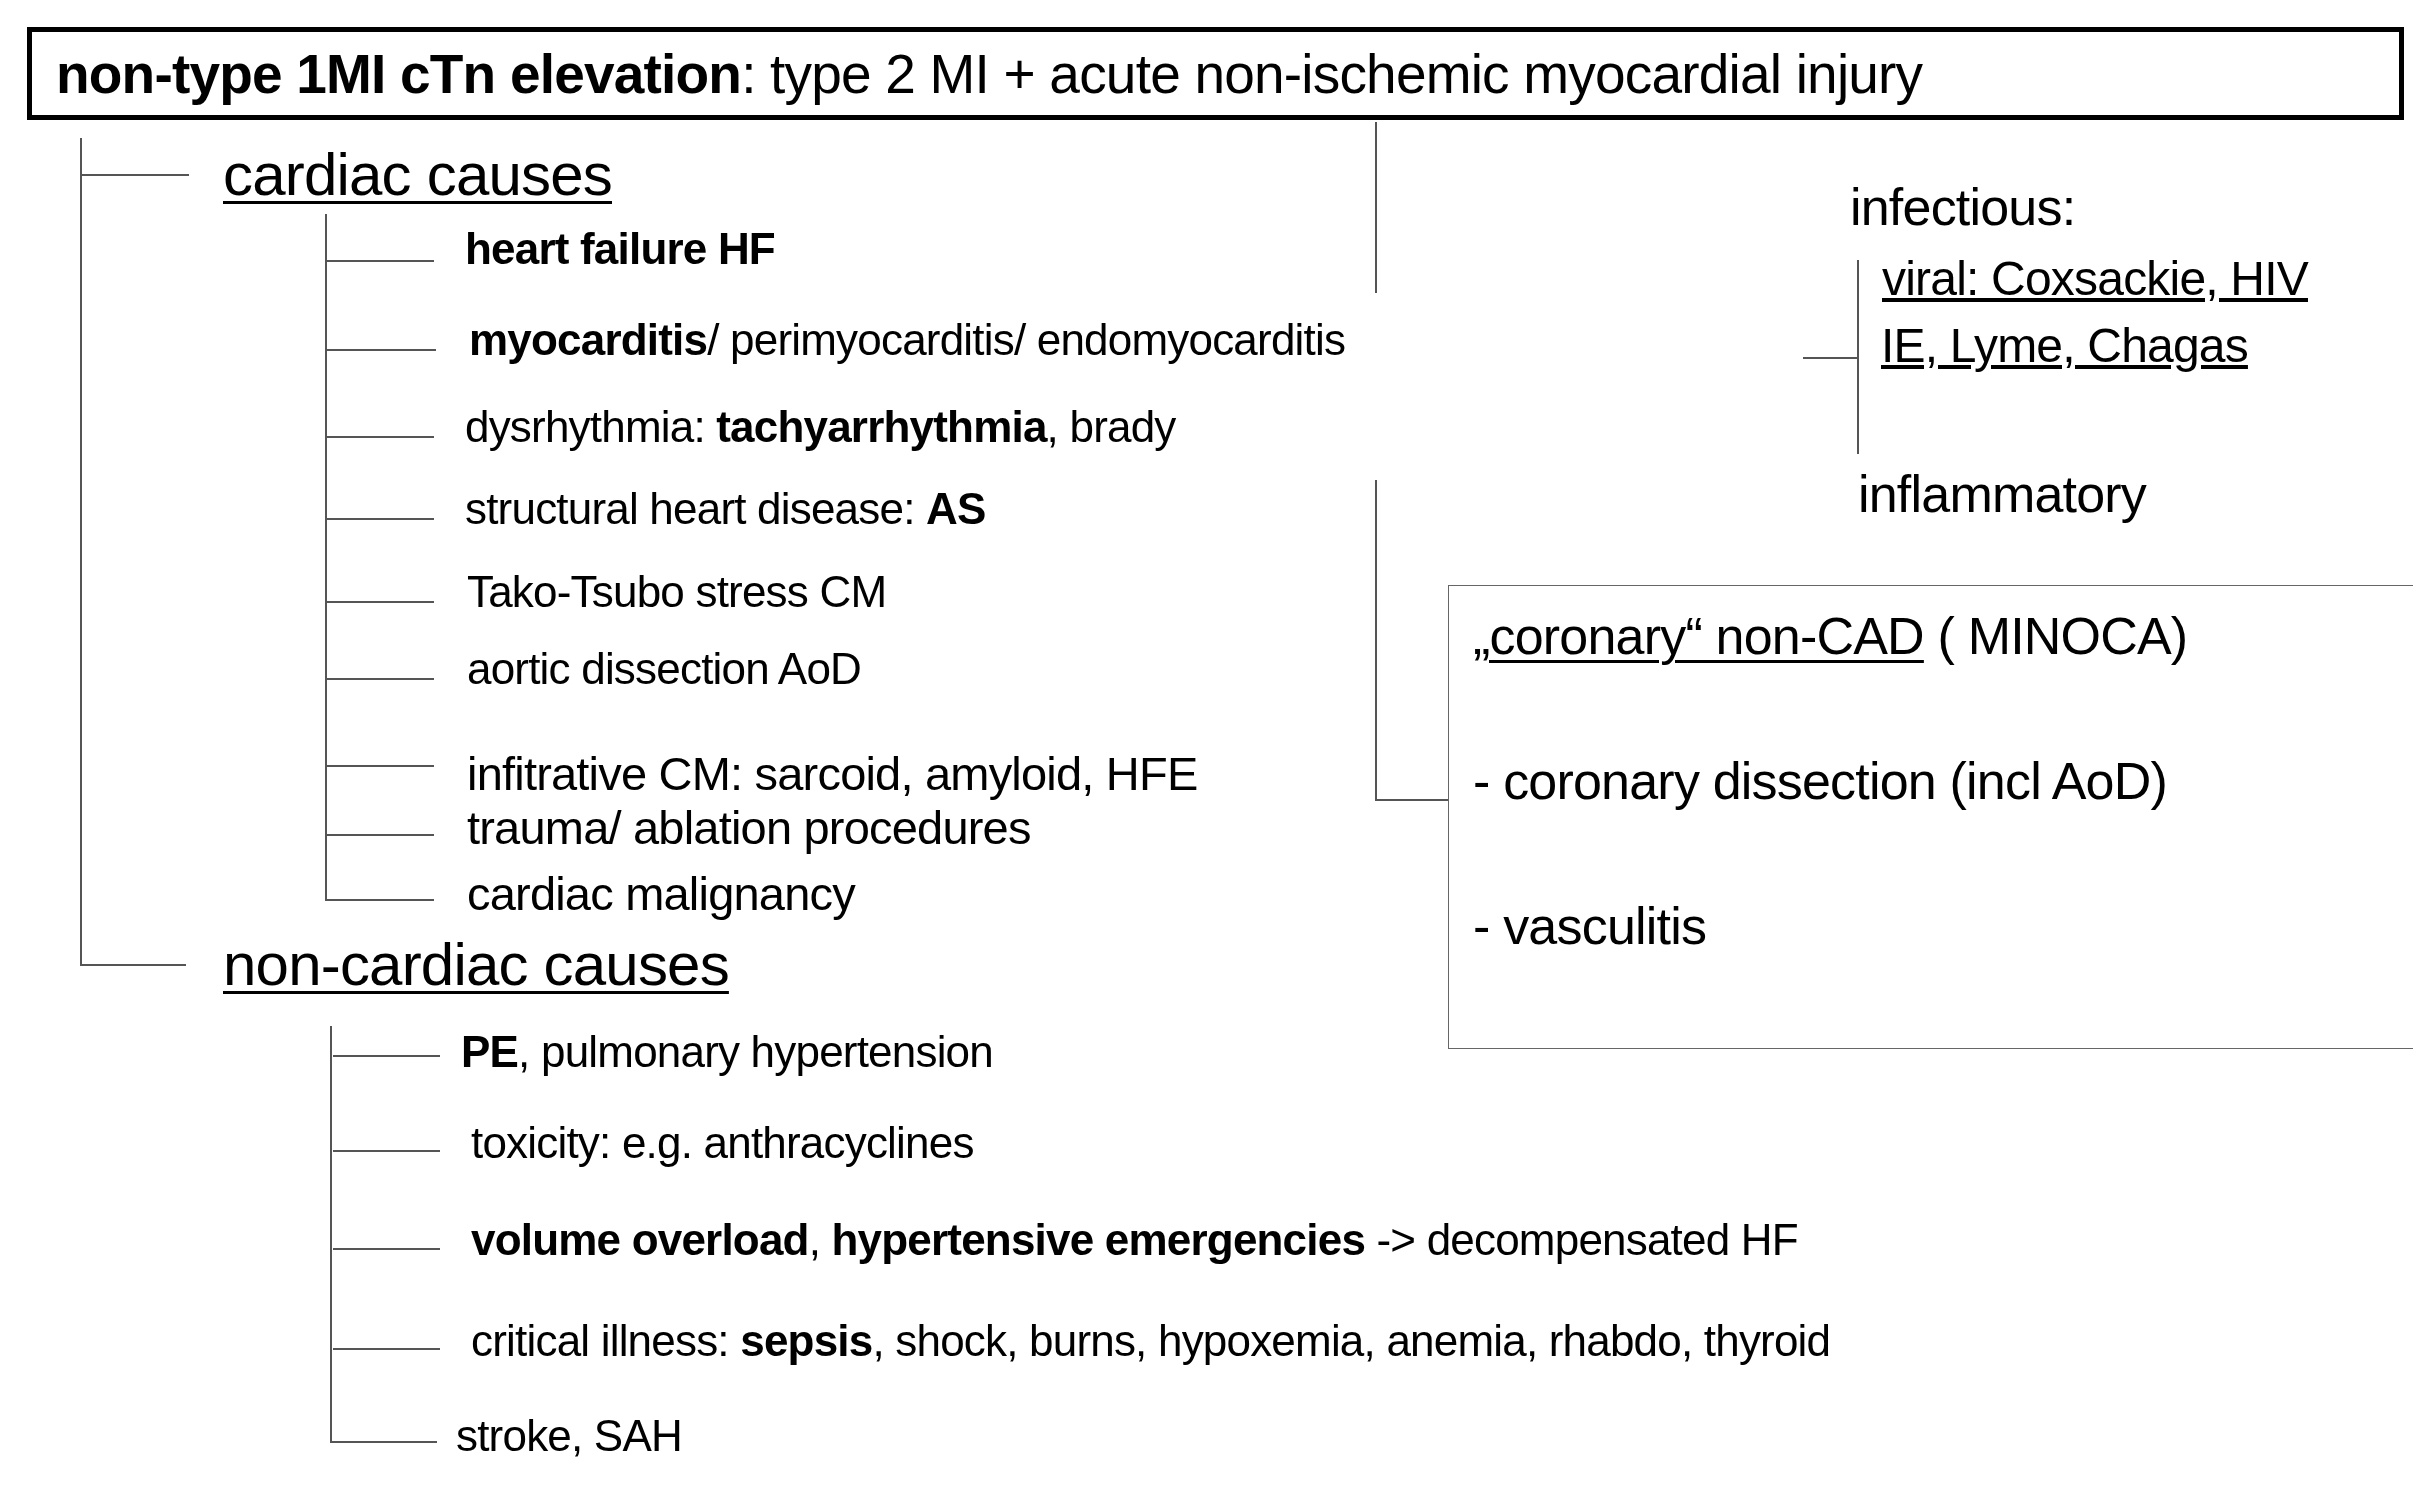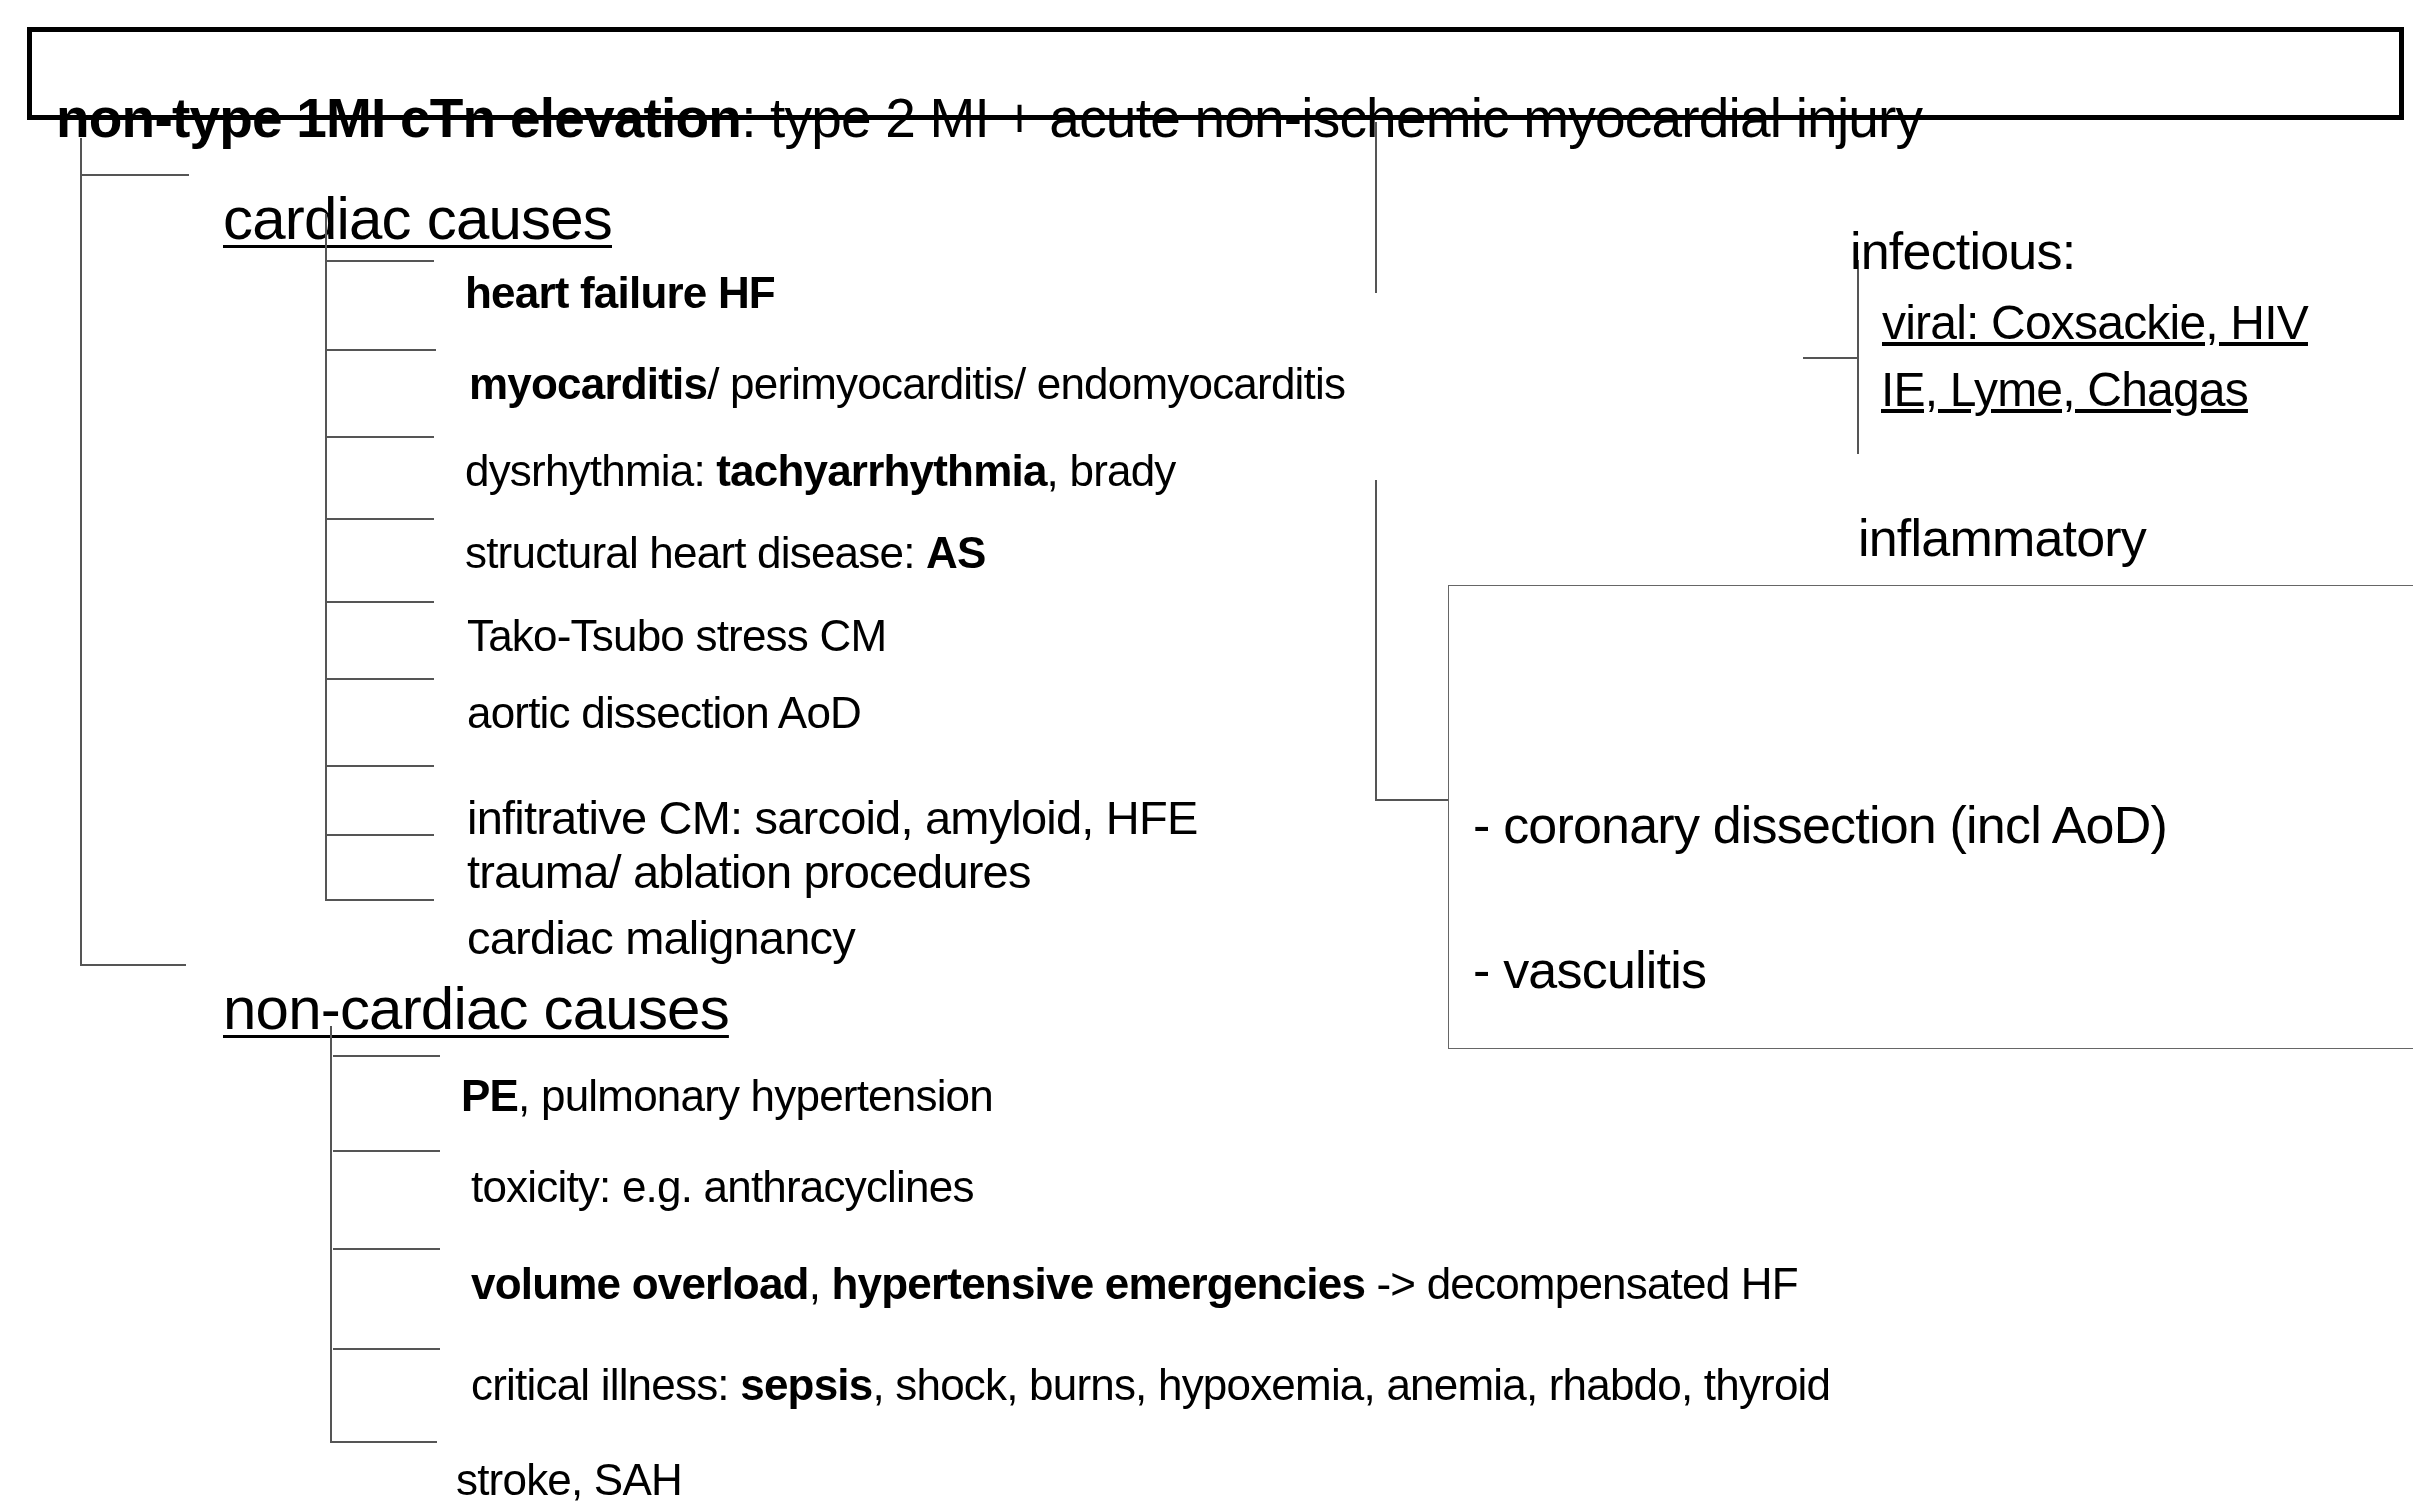--- a/index.html
+++ b/index.html
@@ -1,18 +1,18 @@
 <!DOCTYPE html>
 <html style="font-size:13px"><head>
 <meta charset="utf-8">
 <style>
   html, body { margin:0; padding:0; background:#ffffff; }
   body { width:2413px; height:1508px; position:relative; overflow:hidden;
          font-family:"Liberation Sans", "DejaVu Sans", sans-serif; color:#000; }
-  .abs { position:absolute; white-space:nowrap; line-height:1;margin-top:44px; }
+  .abs { position:absolute; white-space:nowrap; line-height:1; }
   .title-box { position:absolute; left:27px; top:27px; width:2367px; height:83px;
                border:5.6px solid #000; box-sizing:content-box; }
   .title-text { position:absolute; left:24px; top:14.5px; font-size:55px; letter-spacing:-0.8px; }
   .b { font-weight:bold; }
   .u { text-decoration:underline; text-decoration-thickness:3.2px; text-underline-offset:6.4px; }
   .hl { position:absolute; height:1.6px; background:#555; }
   .vl { position:absolute; width:1.6px; background:#555; }
   .sec { font-size:60px; letter-spacing:-0.8px; }
   .item { font-size:44px; letter-spacing:-0.8px; }
   .item-sm { font-size:47px; letter-spacing:-0.8px; }
@@ -77,16 +77,17 @@
 <div class="abs item" style="left:456px; top:1414px;"><span>stroke, SAH</span></div>
 
 <div class="hl" style="left:1803px; top:357px; width:55px;"></div>
 <div class="vl" style="left:1857px; top:260px; height:194px;"></div>
 <div class="abs rt" style="left:1850px; top:181px;">infectious:</div>
 <div class="abs rt-sm" style="left:1882px; top:255px;">viral: Coxsackie, HIV</div>
 <div class="abs rt-sm" style="left:1881px; top:322px;">IE, Lyme, Chagas</div>
 <div class="abs rt" style="left:1858px; top:468px;">inflammatory</div>
 
 <div class="minoca-box">
+  <div class="abs mline" style="left:24px; top:24px;"><span class="u">„coronary“ non-CAD</span><span> ( MINOCA)</span></div>
   <div class="abs mline" style="left:24px; top:169px;">- coronary dissection (incl AoD)</div>
   <div class="abs mline" style="left:24px; top:314px;">- vasculitis</div>
 </div>
 
 
 </body></html>

